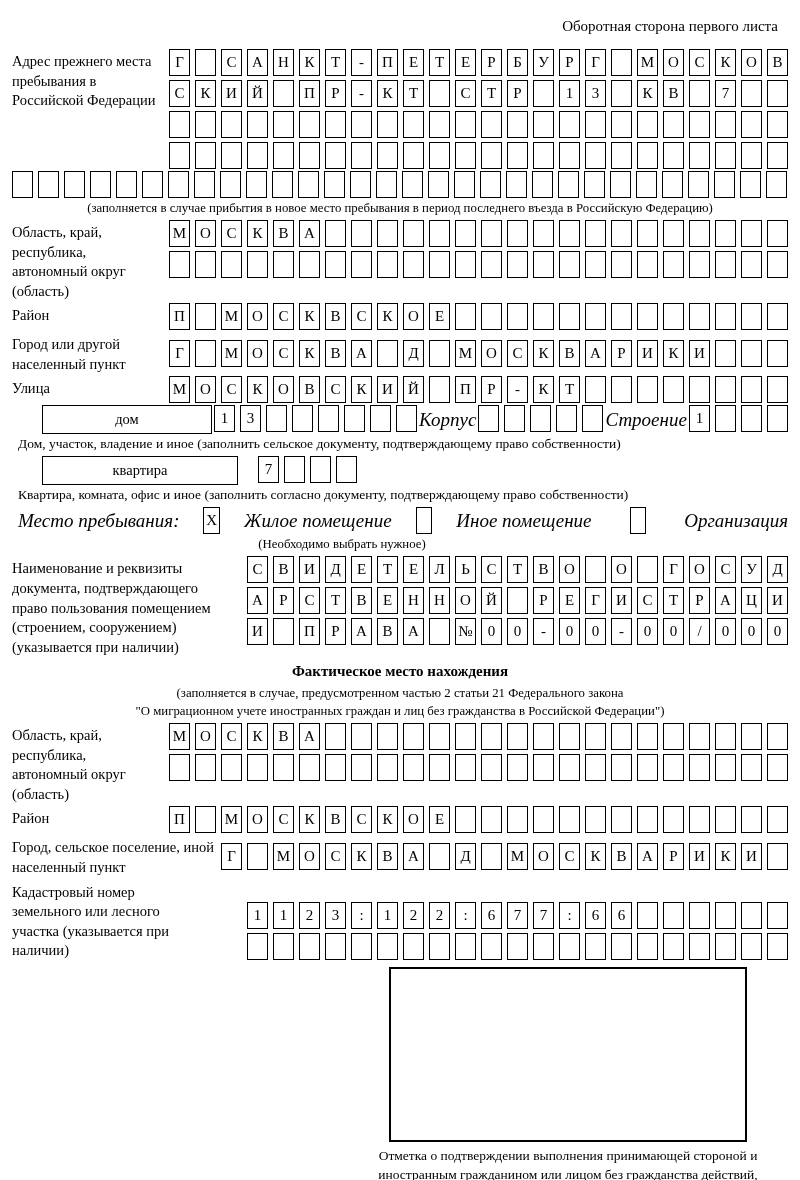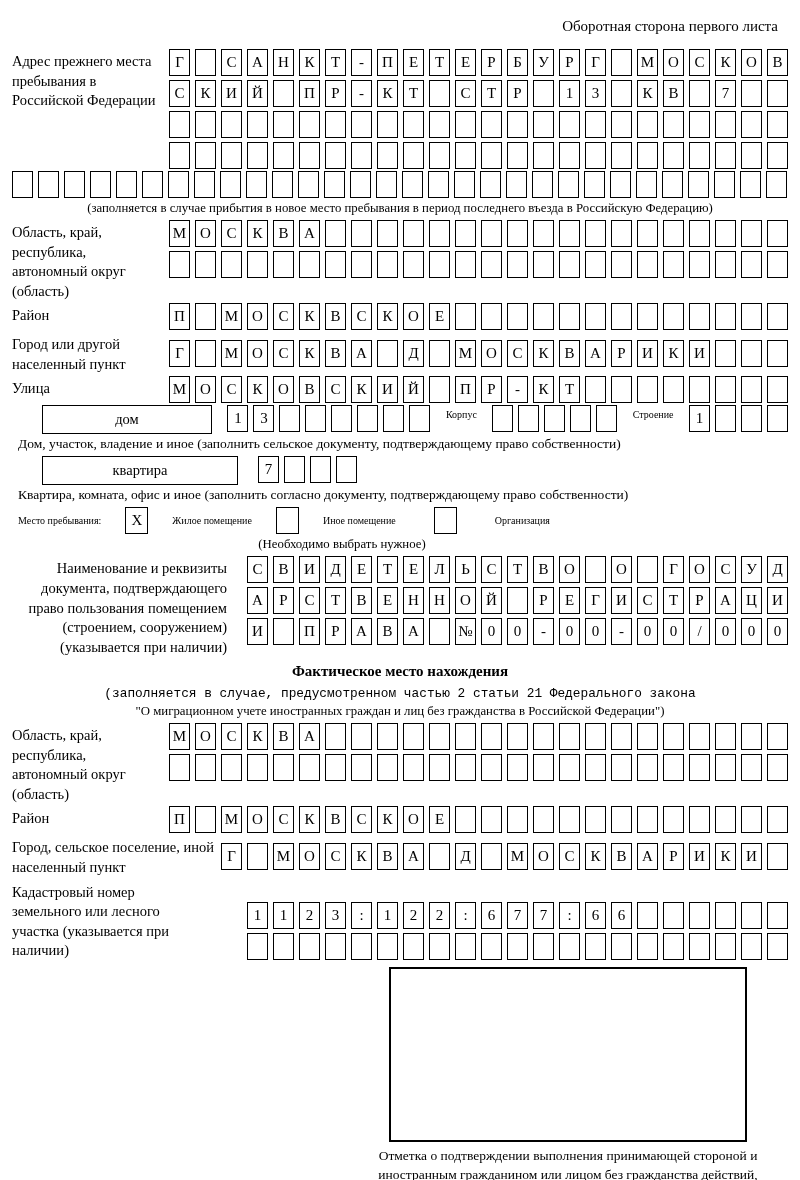--- a/index.html
+++ b/index.html
@@ -29,21 +29,21 @@
   .note { font-size:12.8px; text-align:center; margin:3px 0 4px 0; }
   .sec-title { font-weight:bold; font-size:15.5px; text-align:center; margin:6px 0 6px 0; }
 
   .caption { font-size:13.5px; margin:2px 0 4px 6px; }
 
   .typebox {
     border:1.6px solid #000; box-sizing:border-box; height:29px;
     display:flex; align-items:center; justify-content:center;
     font-size:14.5px;
   }
-  .inline-label { font-size:10px; white-space:nowrap; padding-top:4px; }
+  .inline-label { font-size:19px; white-space:nowrap; padding-top:4px;font-style:italic; }
 
   .chk {
     width:23px; height:27px; box-sizing:border-box; border:1.6px solid #000;
     display:inline-flex; align-items:center; justify-content:center; font-size:15px;
   }
 
   .stamp-col { width:400px; margin-left:auto; margin-right:20px; margin-top:6px; }
   .stamp-box { width:358px; height:175px; border:2px solid #000; box-sizing:border-box; margin:0 auto; }
   .stamp-caption { font-size:13.5px; text-align:center; line-height:1.45; margin-top:4px; }
 
@@ -394,21 +394,21 @@
     <span class="chk">X</span>
     <span class="inline-label" style="padding-top:0;">Жилое помещение</span>
     <span class="chk"></span>
     <span class="inline-label" style="padding-top:0;">Иное помещение</span>
     <span class="chk" style="margin-left:14px;"></span>
     <span class="inline-label" style="padding-top:0; margin-left:14px;">Организация</span>
   </div>
   <div class="note" style="width:300px; margin-left:180px; text-align:center;">(Необходимо выбрать нужное)</div>
 
   <div class="frow">
-    <div class="label" style="width:215px;text-align:right;">Наименование и реквизиты документа, подтверждающего право пользования помещением (строением, сооружением) (указывается при наличии)</div>
+    <div class="label" style="width:215px;">Наименование и реквизиты документа, подтверждающего право пользования помещением (строением, сооружением) (указывается при наличии)</div>
     <div class="grid-stack">
       <div class="grid">
           <span class="cell">С</span>
           <span class="cell">В</span>
           <span class="cell">И</span>
           <span class="cell">Д</span>
           <span class="cell">Е</span>
           <span class="cell">Т</span>
           <span class="cell">Е</span>
           <span class="cell">Л</span>
@@ -469,21 +469,21 @@
           <span class="cell">0</span>
           <span class="cell">/</span>
           <span class="cell">0</span>
           <span class="cell">0</span>
           <span class="cell">0</span>
         </div>
     </div>
   </div>
 
   <div class="sec-title mt6" style="font-size:15px;">Фактическое место нахождения</div>
-  <div class="note" style="margin-bottom:0;font-family:Liberation Mono, monospace;">(заполняется в случае, предусмотренном частью 2 статьи 21 Федерального закона</div>
+  <div class="note" style="margin-bottom:0;">(заполняется в случае, предусмотренном частью 2 статьи 21 Федерального закона</div>
   <div class="note">"О миграционном учете иностранных граждан и лиц без гражданства в Российской Федерации")</div>
 
   <div class="frow">
     <div class="label" style="width:135px;">Область, край, республика, автономный округ (область)</div>
     <div class="grid-stack">
       <div class="grid">
           <span class="cell">М</span>
           <span class="cell">О</span>
           <span class="cell">С</span>
           <span class="cell">К</span>

